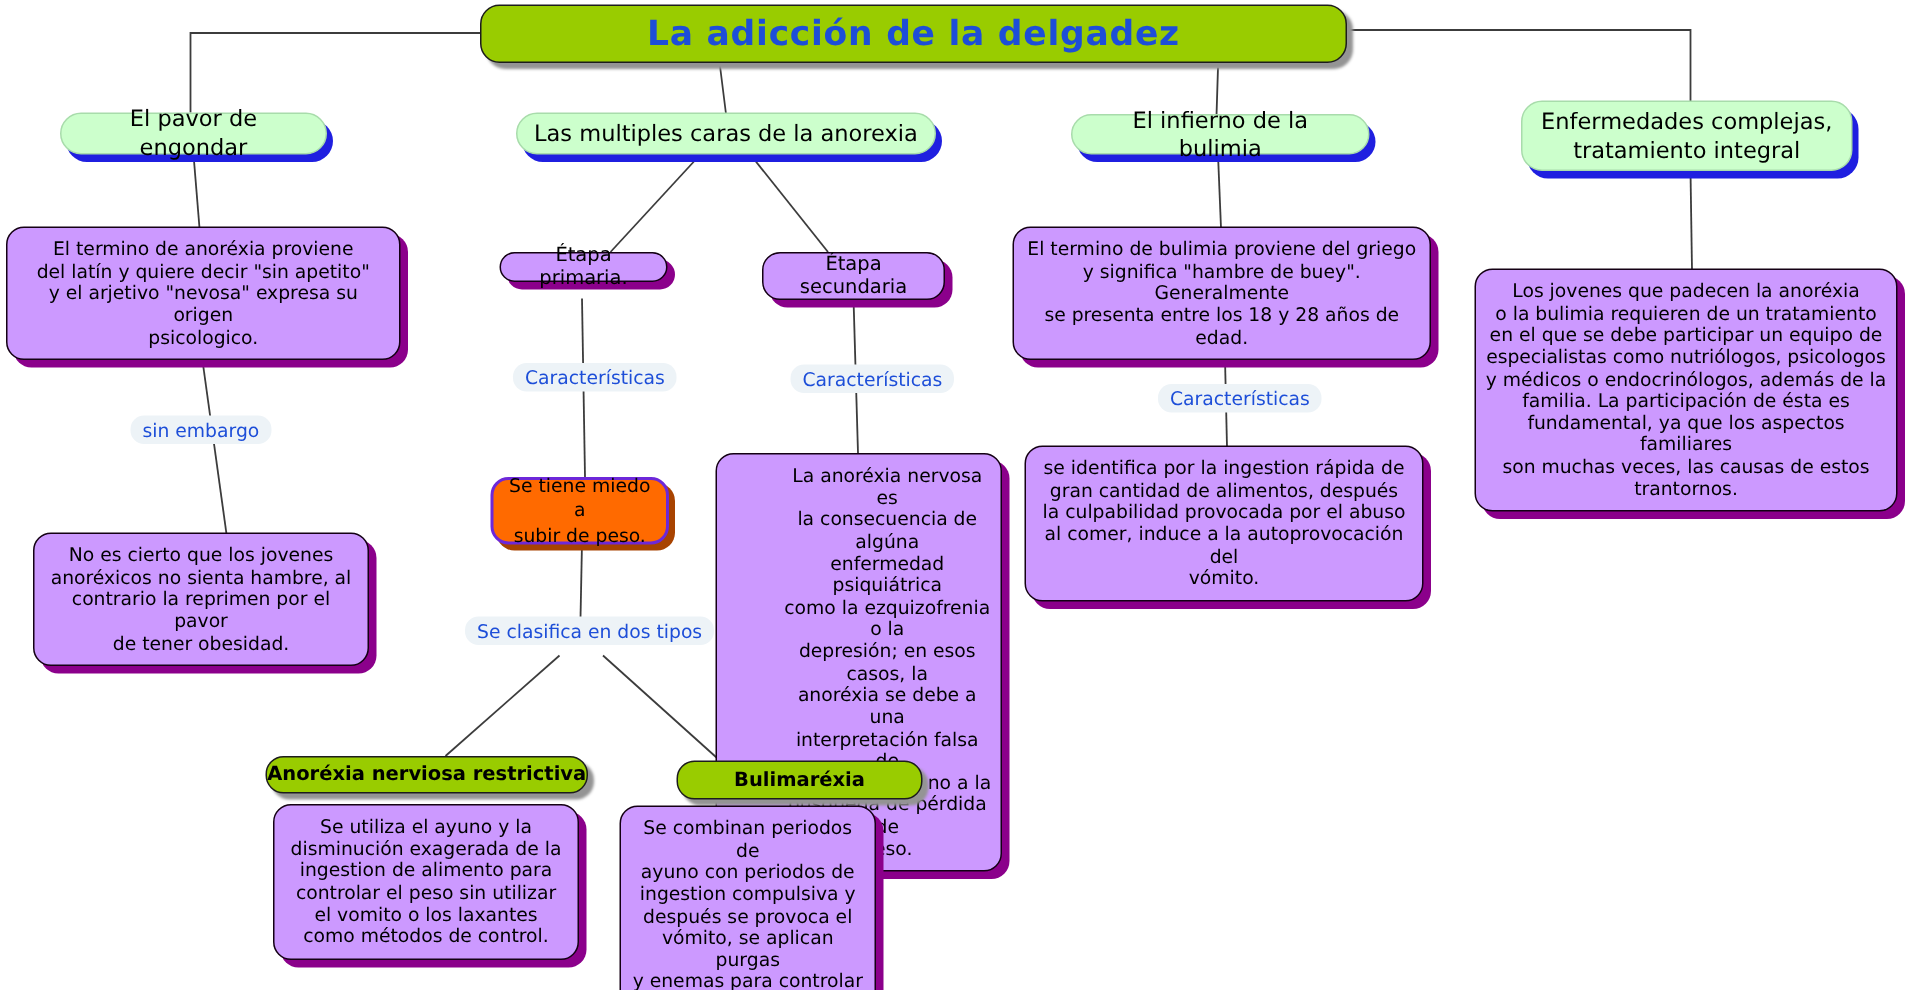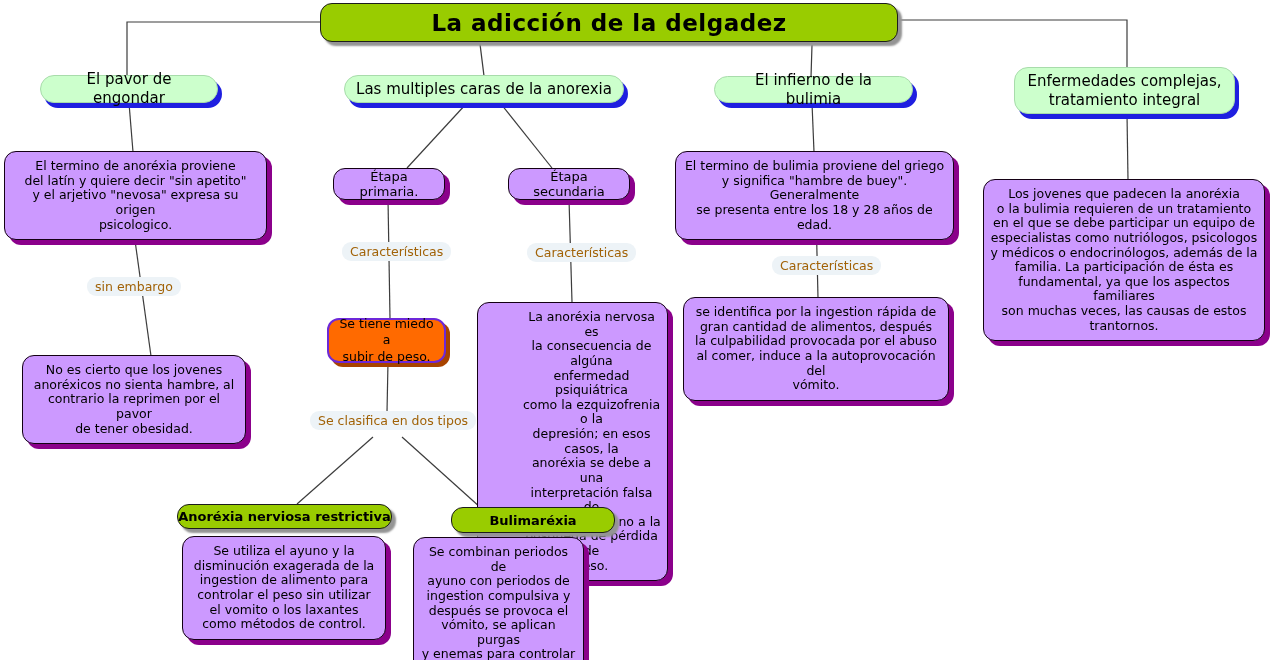--- a/index.html
+++ b/index.html
@@ -8,26 +8,26 @@
   .canvas { position:relative; width:1271px; height:660px; background:#fff; overflow:hidden; }
   svg.wires { position:absolute; left:0; top:0; z-index:0; }
   .node { position:absolute; z-index:1; text-align:center; white-space:pre-line;
           display:flex; align-items:center; justify-content:center; }
   .mint { background:#ccffcc; border:1px solid #a8dcab; border-radius:14px;
           box-shadow:4px 5px 0 #1f1fe0; font-size:15px; line-height:1.25; padding:3px 10px; }
   .purple { background:#cc99ff; border:1.5px solid #140014; border-radius:12px;
             box-shadow:5px 5px 0 #8b008b; font-size:12.5px; line-height:1.17; padding:7px 6px; }
   .green { background:#99cc00; border:1.5px solid #1c1c1c; border-radius:12px;
            box-shadow:4px 4px 2px #949494; }
-  .maintitle { font-size:23px; font-weight:bold; color:#000000; letter-spacing:0.5px; }
+  .maintitle { font-size:23px; font-weight:bold; color:#1d4ed8; letter-spacing:0.5px;border-radius:13px; }
   .subgreen { font-size:13px; font-weight:bold; }
   .orangebox { background:#ff6a00; border:2px solid #6d28d9; border-radius:12px;
                box-shadow:4px 4px 0 #a84300; font-size:12.5px; line-height:1.3; padding:5px; }
   .linklabel { position:absolute; z-index:2; background:#edf3f7; border-radius:9px;
-               font-size:12.5px; padding:2px 8px; color:#a16207; white-space:nowrap; }
+               font-size:12.5px; padding:2px 8px; color:#1d4ed8; white-space:nowrap; }
 </style>
 </head>
 <body>
 
 <div class="canvas">
 
   <svg class="wires" width="1271" height="660">
     <g stroke="#3c3c3c" stroke-width="1.2" fill="none">
       <polyline points="320,22 127,22 127,75"></polyline>
       <line x1="480" y1="44" x2="484" y2="76"></line>
@@ -59,21 +59,21 @@
   <div class="node purple" style="left:4px;top:151px;width:263px;min-height:74px;">El termino de anoréxia proviene
 del latín y quiere decir "sin apetito"
 y el arjetivo "nevosa" expresa su origen
 psicologico.</div>
   <div class="linklabel" style="left:87px;top:277px;">sin embargo</div>
   <div class="node purple" style="left:22px;top:355px;width:224px;min-height:69px;">No es cierto que los jovenes
 anoréxicos no sienta hambre, al
 contrario la reprimen por el pavor
 de tener obesidad.</div>
 
-  <div class="node purple" style="left:333px;top:168px;width:112px;height:32px;font-size:13px;">Étapa primaria.</div>
+  <div class="node purple" style="left:333px;top:168px;width:112px;height:20px;font-size:13px;">Étapa primaria.</div>
   <div class="node purple" style="left:508px;top:168px;width:122px;height:32px;font-size:13px;">Étapa secundaria</div>
   <div class="linklabel" style="left:342px;top:242px;">Características</div>
   <div class="node orangebox" style="left:327px;top:318px;width:119px;height:45px;">Se tiene miedo a
 subir de peso.</div>
   <div class="linklabel" style="left:310px;top:411px;">Se clasifica en dos tipos</div>
   <div class="linklabel" style="left:527px;top:243px;">Características</div>
   <div class="node purple" style="left:477px;top:302px;width:191px;min-height:159px;padding-left:44px;">La anoréxia nervosa es
 la consecuencia de algúna
 enfermedad psiquiátrica
 como la ezquizofrenia o la

